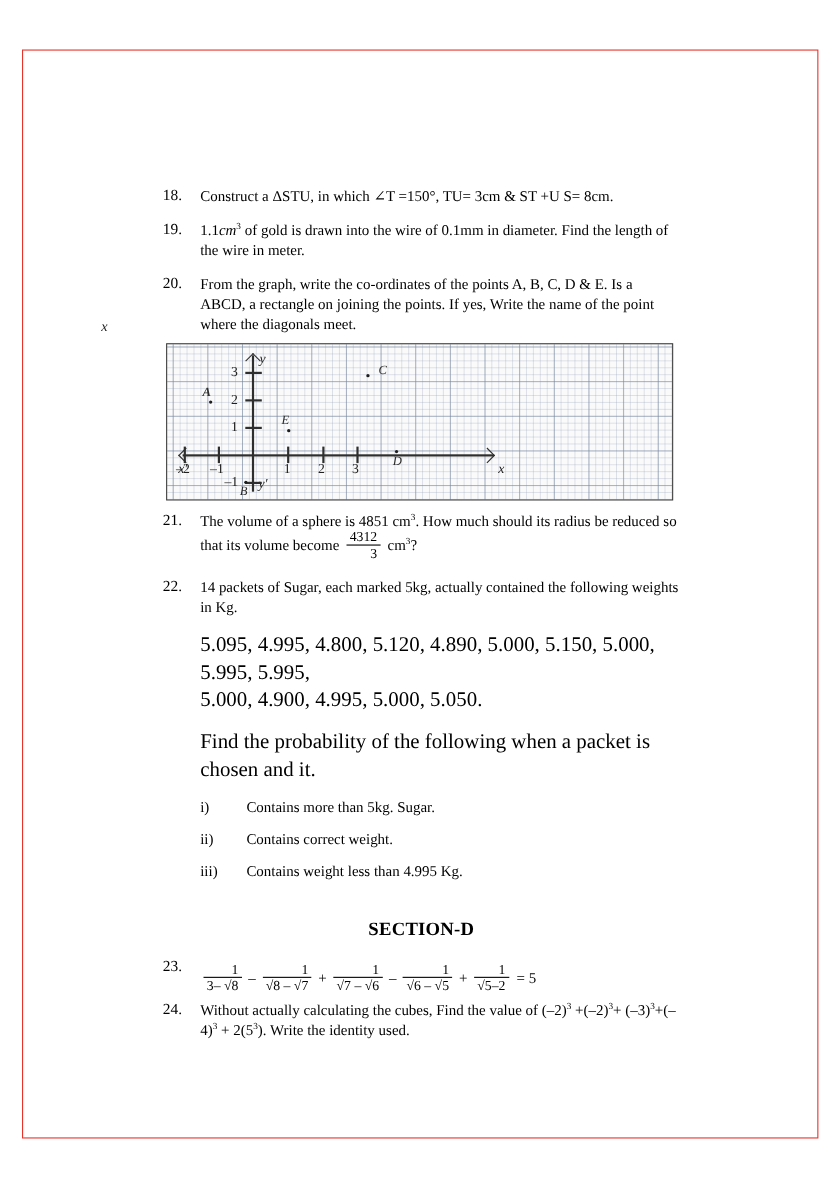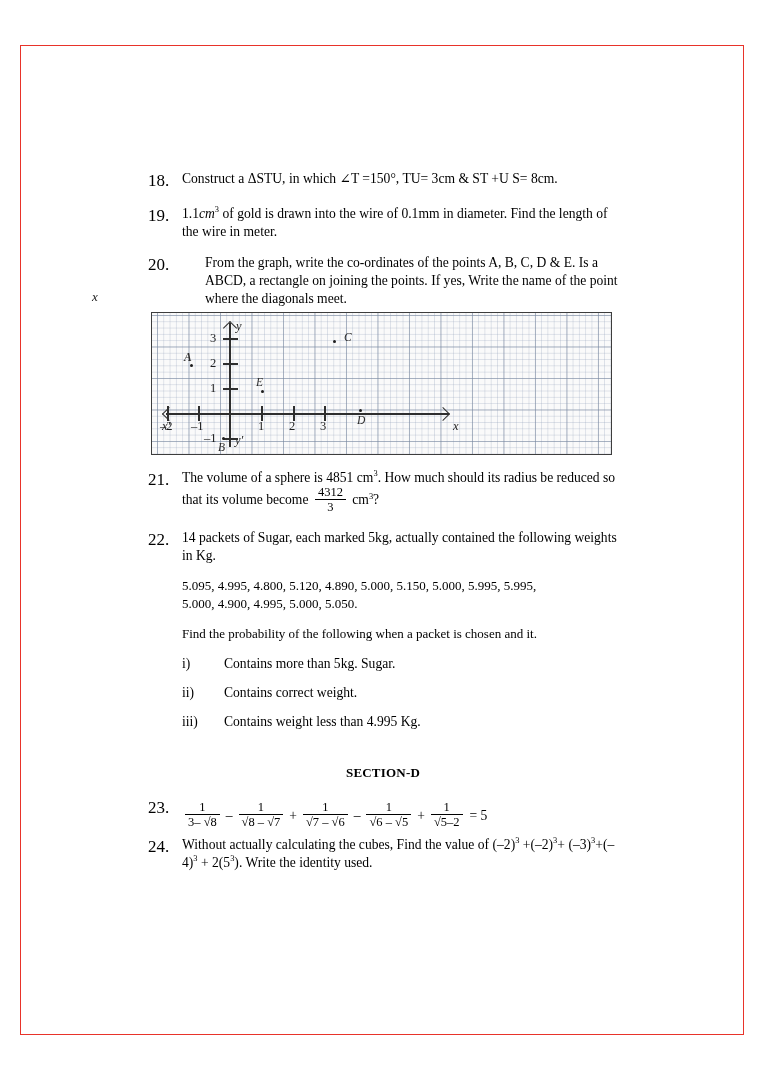--- a/index.html
+++ b/index.html
@@ -38,28 +38,28 @@
   .qitem {
     display: flex;
     align-items: flex-start;
     margin-bottom: 13px;
     font-size: 13.6px;
     line-height: 1.32;
   }
   .qnum {
     width: 34px;
     flex: 0 0 34px;
-    font-size: 17px;
+    font-size: 14px;
   }
   .qbody {
     flex: 1 1 auto;
     text-align: left;
   }
 
-  .tight { margin-bottom: 9px; gap: 23px; }
+  .tight { margin-bottom: 9px; }
 
   sup {
     font-size: 0.62em;
     vertical-align: super;
     line-height: 0;
   }
   .ital { font-style: italic; }
 
   
   #stray-x {
@@ -132,21 +132,21 @@
     width: 9px;
     height: 9px;
     border-top: 1.3px solid #2b2b2b;
     border-right: 1.3px solid #2b2b2b;
   }
 
   
   .frac {
     display: inline-block;
     vertical-align: middle;
-    text-align: center;
+    text-align: right;
     font-size: 0.92em;
     margin: 0 3px;
     position: relative;
     top: -1px;
   }
   .frac .num {
     display: block;
     padding: 0 3px;
     line-height: 1.05;
   }
@@ -166,27 +166,27 @@
     flex-wrap: nowrap;
     white-space: nowrap;
   }
   #eq23 .op { margin: 0 3px; }
   #eq23 .eqtail { margin-left: 4px; }
 
   
   #section-d {
     text-align: center;
     font-weight: bold;
-    font-size: 13px;
+    font-size: 17px;
     margin: 34px 0 16px 0;
     letter-spacing: 0.2px;
   }
 
   .plain-para {
-    font-size: 13px;
+    font-size: 19px;
     line-height: 1.32;
     margin-bottom: 13px;
   }
 
   .sublist-item {
     display: flex;
     align-items: flex-start;
     font-size: 13.6px;
     line-height: 1.32;
     margin-bottom: 11px;

